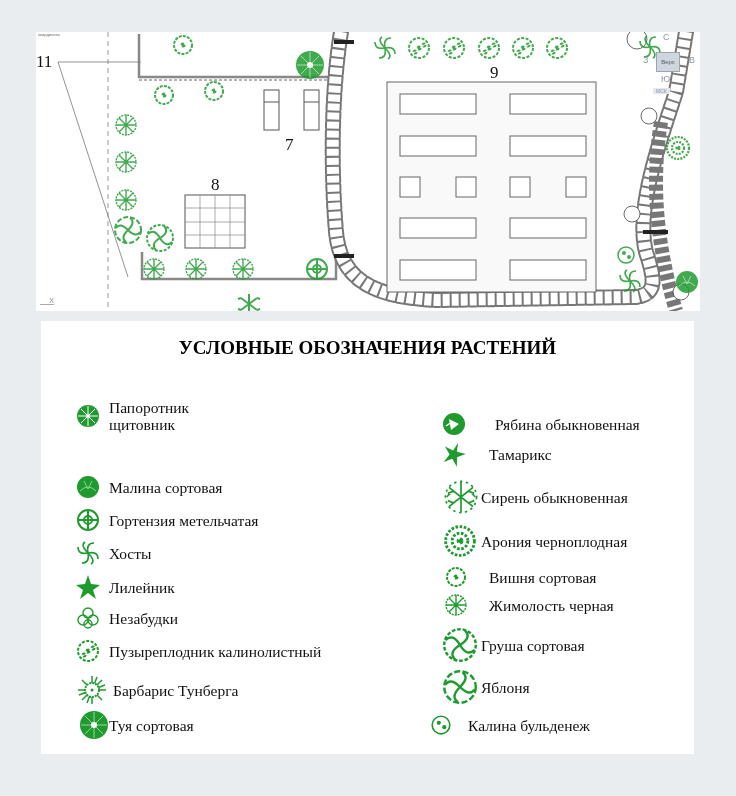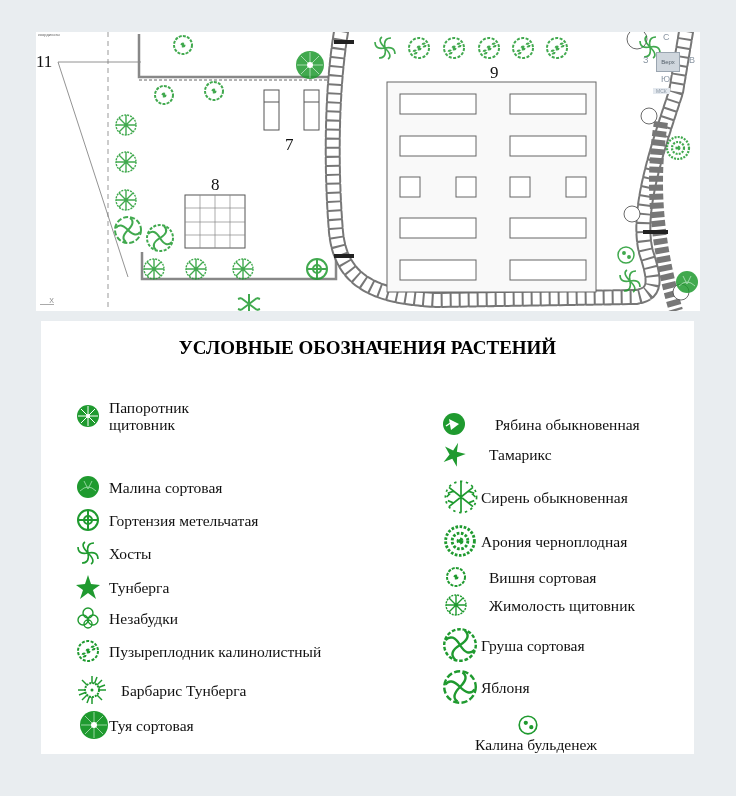--- a/index.html
+++ b/index.html
@@ -265,21 +265,21 @@
         </svg>
       </span>
     <span class="txt">Хосты</span>
   </div>
   <div class="item" style="left:34px;top:253px;">
     <span class="sym">
         <svg width="26" height="26" viewBox="-13 -13 26 26">
           <use href="#sym-daylily"></use>
         </svg>
       </span>
-    <span class="txt">Тунберга</span>
+    <span class="txt">Лилейник</span>
   </div>
   <div class="item" style="left:34px;top:284px;">
     <span class="sym">
         <svg width="26" height="26" viewBox="-13 -13 26 26">
           <use href="#sym-forget"></use>
         </svg>
       </span>
     <span class="txt">Незабудки</span>
   </div>
   <div class="item" style="left:34px;top:317px;">
@@ -289,21 +289,21 @@
         </svg>
       </span>
     <span class="txt">Пузыреплодник калинолистный</span>
   </div>
   <div class="item" style="left:34px;top:352px;">
     <span class="sym" style="width:34px;flex-basis:34px;height:34px">
         <svg width="34" height="34" viewBox="-17 -17 34 34">
           <use href="#sym-barberry"></use>
         </svg>
       </span>
-    <span class="txt" style="margin-left:12px">Барбарис Тунберга</span>
+    <span class="txt" style="margin-left:4px">Барбарис Тунберга</span>
   </div>
   <div class="item" style="left:38px;top:389px;">
     <span class="sym" style="width:30px;flex-basis:30px;height:30px">
         <svg width="30" height="30" viewBox="-15 -15 30 30">
           <use href="#sym-thuja"></use>
         </svg>
       </span>
     <span class="txt" style="margin-left:0">Туя сортовая</span>
   </div>
 
@@ -346,39 +346,39 @@
         </svg>
       </span>
     <span class="txt" style="margin-left:20px">Вишня сортовая</span>
   </div>
   <div class="item" style="left:402px;top:271px;">
     <span class="sym">
         <svg width="26" height="26" viewBox="-13 -13 26 26">
           <use href="#sym-honeysuckle"></use>
         </svg>
       </span>
-    <span class="txt" style="margin-left:20px">Жимолость щитовник</span>
+    <span class="txt" style="margin-left:20px">Жимолость черная</span>
   </div>
   <div class="item" style="left:402px;top:307px;">
     <span class="sym" style="width:34px;flex-basis:34px;height:34px">
         <svg width="34" height="34" viewBox="-14 -14 28 28">
           <use href="#sym-pear"></use>
         </svg>
       </span>
     <span class="txt" style="margin-left:4px">Груша сортовая</span>
   </div>
   <div class="item" style="left:402px;top:349px;">
     <span class="sym" style="width:34px;flex-basis:34px;height:34px">
         <svg width="34" height="34" viewBox="-14 -14 28 28">
           <use href="#sym-apple"></use>
         </svg>
       </span>
     <span class="txt" style="margin-left:4px">Яблоня</span>
   </div>
-  <div class="item" style="left:418px;top:393px;flex-direction:column;">
+  <div class="item" style="left:389px;top:393px;">
     <span class="sym" style="width:22px;flex-basis:22px;height:22px">
         <svg width="22" height="22" viewBox="-10 -10 20 20">
           <use href="#sym-viburnum"></use>
         </svg>
       </span>
     <span class="txt" style="margin-left:16px">Калина бульденеж</span>
   </div>
 </div>
 
 </body></html>

